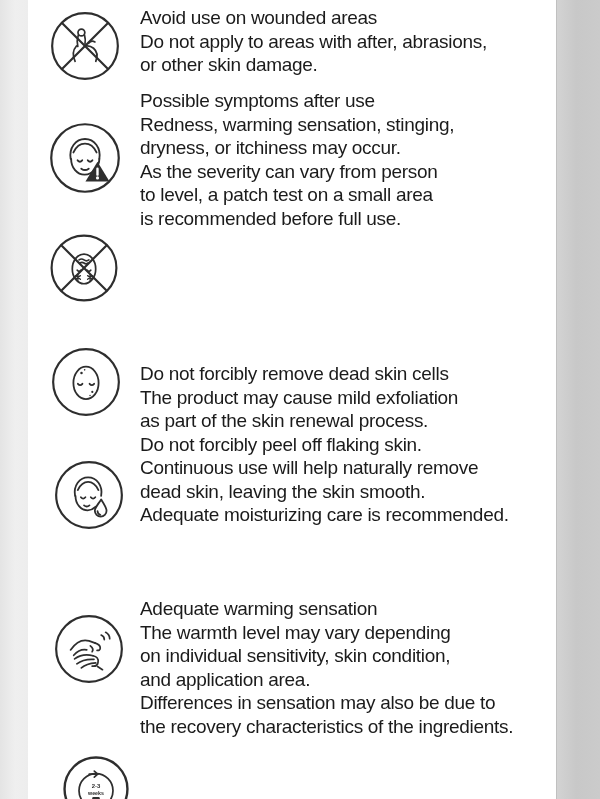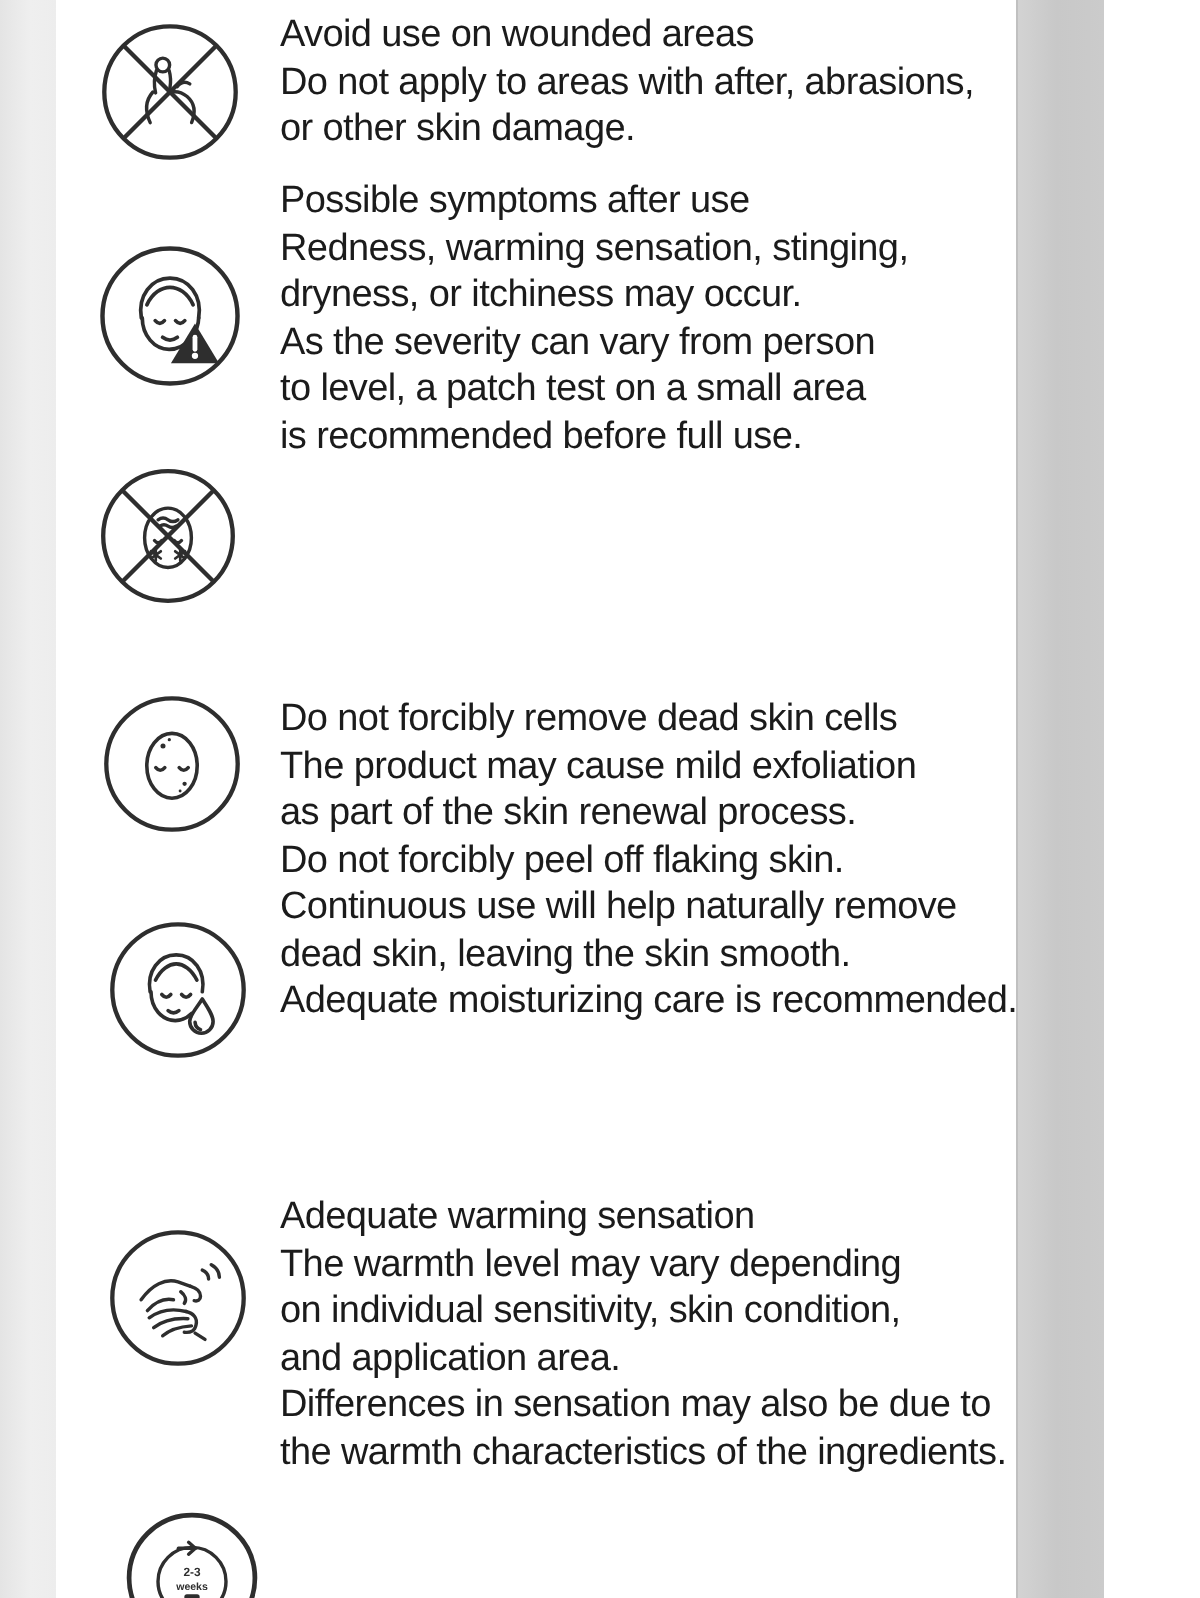--- a/index.html
+++ b/index.html
@@ -1,17 +1,17 @@
 <!DOCTYPE html>
 <html><head>
 <meta charset="utf-8">
 <style>
   html,body { margin:0; padding:0; background:#ffffff; }
   .screen {
-    position:relative; width:552px; height:799px; overflow:hidden;
+    position:relative; width:600px; height:799px; overflow:hidden;
     background:#ffffff; font-family:"Liberation Sans", sans-serif;
   }
   .gutter-left {
     position:absolute; left:0; top:0; width:28px; height:799px;
     background:linear-gradient(to right,#e4e4e4,#efefef 55%,#ededed);
   }
   .gutter-right {
     position:absolute; right:0; top:0; width:43px; height:799px;
     background:linear-gradient(to right,#d3d3d3,#c8c8c8 45%,#cbcbcb);
     border-left:1px solid #c0c0c0;
@@ -112,21 +112,21 @@
       <path d="M24.5 41 c-2 -11.5 5 -20.5 14.5 -20.5 c9.5 0 16.5 9 14.5 20.5"></path>
       <path d="M27.5 34.5 c3 -6 7.5 -9 11.5 -9 c4 0 8.5 3 11.5 9"></path>
       <path d="M25 41 c0 9 6 16 13.5 16 c3.5 0 6.5 -1.5 9 -4"></path>
       <path d="M31 42.5 q2.5 3 5 0"></path>
       <path d="M42 42.5 q2.5 3 5 0"></path>
       <path d="M34.5 51.5 q3 2.5 6 0"></path>
       <path d="M53.5 45 c3.5 5.5 6 9 6 12.5 a6.5 6.5 0 0 1 -13 0 c0 -3.5 3.5 -7 7 -12.5 z"></path>
       <path d="M49.5 58 a4.5 4.5 0 0 0 3 4"></path>
     </g>
   </svg>
-  <div class="sec" style="top:348px">
+  <div class="sec" style="top:362px">
     <p>Do not forcibly remove dead skin cells</p>
     <p>The product may cause mild exfoliation</p>
     <p>as part of the skin renewal process.</p>
     <p>Do not forcibly peel off flaking skin.</p>
     <p>Continuous use will help naturally remove</p>
     <p>dead skin, leaving the skin smooth.</p>
     <p>Adequate moisturizing care is recommended.</p>
   </div>
 
   <svg class="icon" style="left:53px;top:613px;width:72px;height:72px" viewBox="0 0 80 80" fill="none" stroke="#2e2e2e" stroke-width="2.4" stroke-linecap="round" stroke-linejoin="round">
@@ -144,21 +144,21 @@
       <path d="M44.5 47.5 c4 1 6.5 3.5 5.5 7.5 c-0.5 3 -3 4.5 -6.5 4"></path>
       <path d="M49.5 59.5 l5.5 3.5"></path>
     </g>
   </svg>
   <div class="sec" style="top:597px">
     <p>Adequate warming sensation</p>
     <p>The warmth level may vary depending</p>
     <p>on individual sensitivity, skin condition,</p>
     <p>and application area.</p>
     <p>Differences in sensation may also be due to</p>
-    <p>the warmth characteristics of the ingredients.</p>
+    <p>the recovery characteristics of the ingredients.</p>
   </div>
 
   <svg class="icon" style="left:62px;top:755px;width:68px;height:68px" viewBox="0 0 80 80" fill="none" stroke="#2e2e2e" stroke-width="2.8" stroke-linecap="round" stroke-linejoin="round">
     <circle cx="40" cy="40" r="37"></circle>
     <g stroke-width="2">
       <circle cx="40" cy="42" r="20"></circle>
       <path d="M32 22.5 h10"></path>
       <path d="M42 22.5 l-4 -3.5 M42 22.5 l-4 3.5"></path>
     </g>
     <text x="40" y="39" font-size="7" text-anchor="middle" fill="#2e2e2e" stroke="none">2-3</text>

